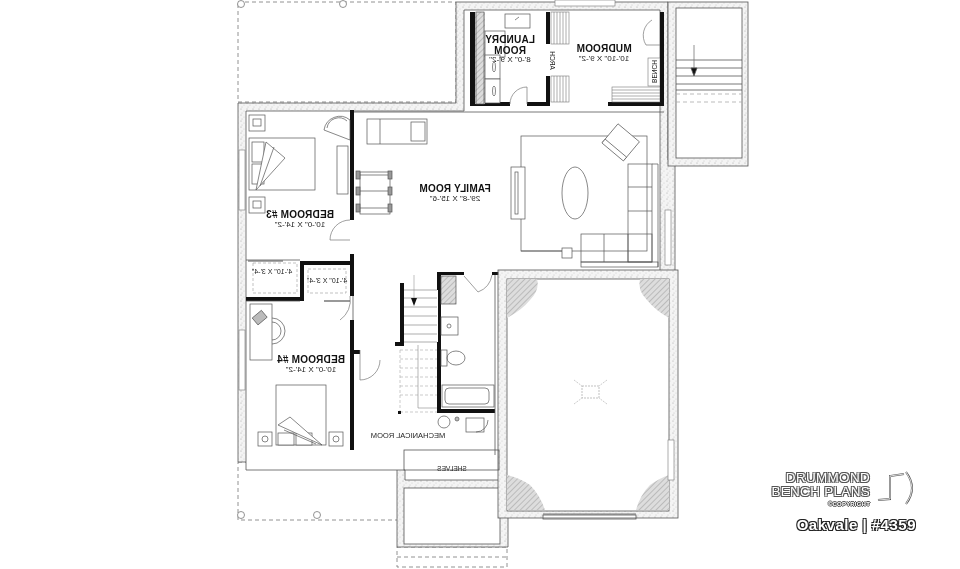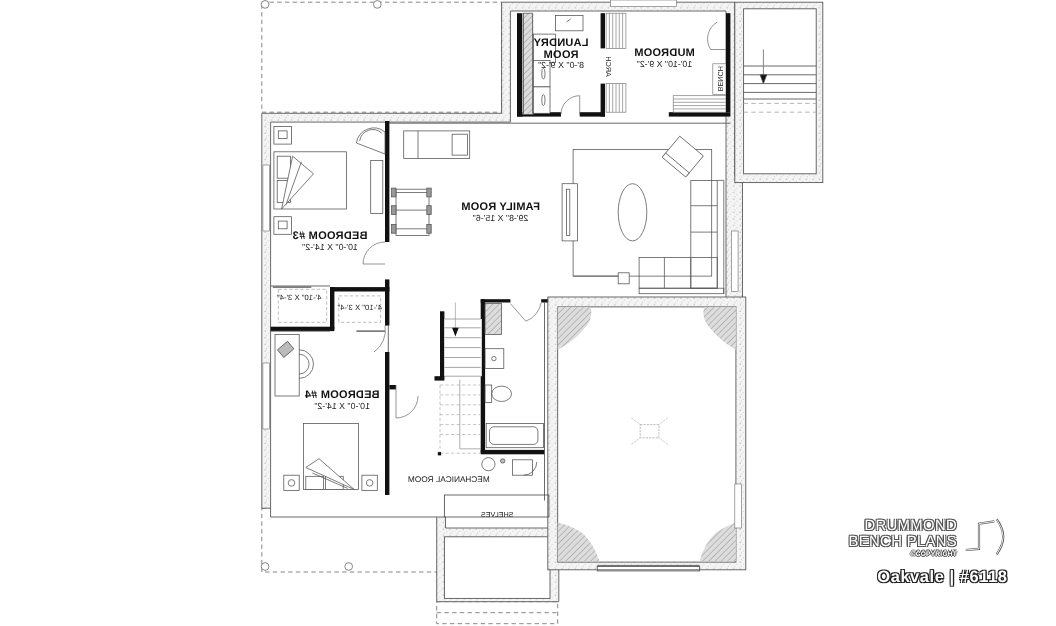--- a/index.html
+++ b/index.html
@@ -339,14 +339,14 @@
 <div class="brand">
   <div class="b1">DRUMMOND</div>
   <div class="b2">BENCH PLANS</div>
   <div class="copy">©COPYRIGHT</div>
   <svg width="46" height="40" viewBox="0 0 46 40">
     <path d="M4,32 L16,31 L16,8 L30,6" fill="none" stroke="#555" stroke-width="2"></path>
     <path d="M4,32 L16,31 L16,8 L30,6" fill="none" stroke="#fff" stroke-width="0.8"></path>
     <path d="M32,4 Q44,20 32,36" fill="none" stroke="#555" stroke-width="2"></path>
     <path d="M32,4 Q44,20 32,36" fill="none" stroke="#fff" stroke-width="0.8"></path>
   </svg>
-  <div class="plan">Oakvale | #6118</div>
+  <div class="plan">Oakvale | #4359</div>
 </div>
 
 </body></html>

